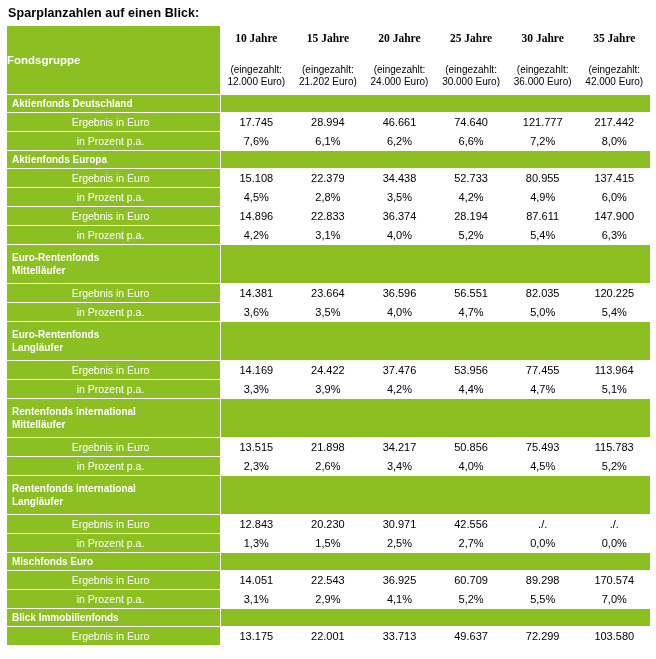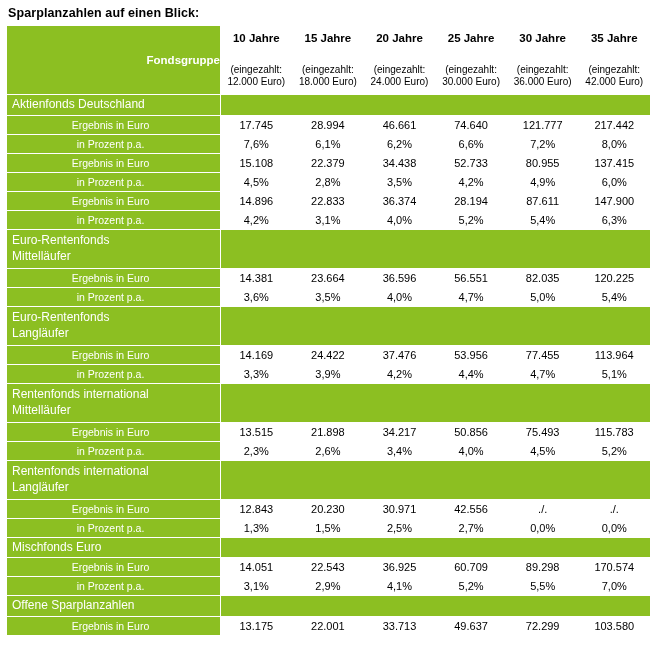--- a/index.html
+++ b/index.html
@@ -43,50 +43,51 @@
   
   col.c-group { width: 214px; }
   col.c-year  { width: 71.6px; }
 
   
   .hdr-group {
     background: #8cbf22;
     color: #ffffff;
     font-weight: bold;
     font-size: 11.5px;
-    text-align: right;
+    text-align: left;
     height: 62px;
   }
   .hdr-year {
     background: #ffffff;
     color: #000000;
     text-align: center;
     height: 62px;
     padding: 3px 2px !important;
     line-height: 1.25;
   }
   .hdr-year .yr {
     font-weight: bold;
     font-size: 11.5px;
     display: block;
     margin-bottom: 18px;
+    font-family: Liberation Serif, serif;
   }
   .hdr-year .sub {
     font-size: 10px;
     display: block;
     color: #000;
     text-align: center;
   }
 
   
   .grp-name {
     background: #8cbf22;
     color: #ffffff;
-    font-weight: normal;
-    font-size: 12px;
+    font-weight: bold;
+    font-size: 10px;
     padding: 2px 0 2px 5px !important;
     line-height: 1.3;
   }
   .grp-name.two-line {
     height: 34px;
   }
   .grp-fill {
     background: #8cbf22;
   }
 
@@ -130,21 +131,21 @@
       <tr>
         <td class="hdr-group">Fondsgruppe</td>
         <td class="hdr-year">
           <span class="yr">10 Jahre</span>
           <span class="sub">(eingezahlt:</span>
           <span class="sub">12.000 Euro)</span>
         </td>
         <td class="hdr-year">
           <span class="yr">15 Jahre</span>
           <span class="sub">(eingezahlt:</span>
-          <span class="sub">18.000 Euro)</span>
+          <span class="sub">21.202 Euro)</span>
         </td>
         <td class="hdr-year">
           <span class="yr">20 Jahre</span>
           <span class="sub">(eingezahlt:</span>
           <span class="sub">24.000 Euro)</span>
         </td>
         <td class="hdr-year">
           <span class="yr">25 Jahre</span>
           <span class="sub">(eingezahlt:</span>
           <span class="sub">30.000 Euro)</span>
@@ -178,20 +179,24 @@
         <td class="lbl">in Prozent p.a.</td>
         <td class="val">7,6%</td>
         <td class="val">6,1%</td>
         <td class="val">6,2%</td>
         <td class="val">6,6%</td>
         <td class="val">7,2%</td>
         <td class="val">8,0%</td>
       </tr>
 
       <tr>
+        <td class="grp-name">Aktienfonds Europa</td>
+        <td class="grp-fill" colspan="6"></td>
+      </tr>
+      <tr>
         <td class="lbl">Ergebnis in Euro</td>
         <td class="val">15.108</td>
         <td class="val">22.379</td>
         <td class="val">34.438</td>
         <td class="val">52.733</td>
         <td class="val">80.955</td>
         <td class="val">137.415</td>
       </tr>
       <tr>
         <td class="lbl">in Prozent p.a.</td>
@@ -343,21 +348,21 @@
         <td class="lbl">in Prozent p.a.</td>
         <td class="val">3,1%</td>
         <td class="val">2,9%</td>
         <td class="val">4,1%</td>
         <td class="val">5,2%</td>
         <td class="val">5,5%</td>
         <td class="val">7,0%</td>
       </tr>
 
       <tr>
-        <td class="grp-name">Offene Sparplanzahlen</td>
+        <td class="grp-name">Blick Immobilienfonds</td>
         <td class="grp-fill" colspan="6"></td>
       </tr>
       <tr>
         <td class="lbl">Ergebnis in Euro</td>
         <td class="val">13.175</td>
         <td class="val">22.001</td>
         <td class="val">33.713</td>
         <td class="val">49.637</td>
         <td class="val">72.299</td>
         <td class="val">103.580</td>

